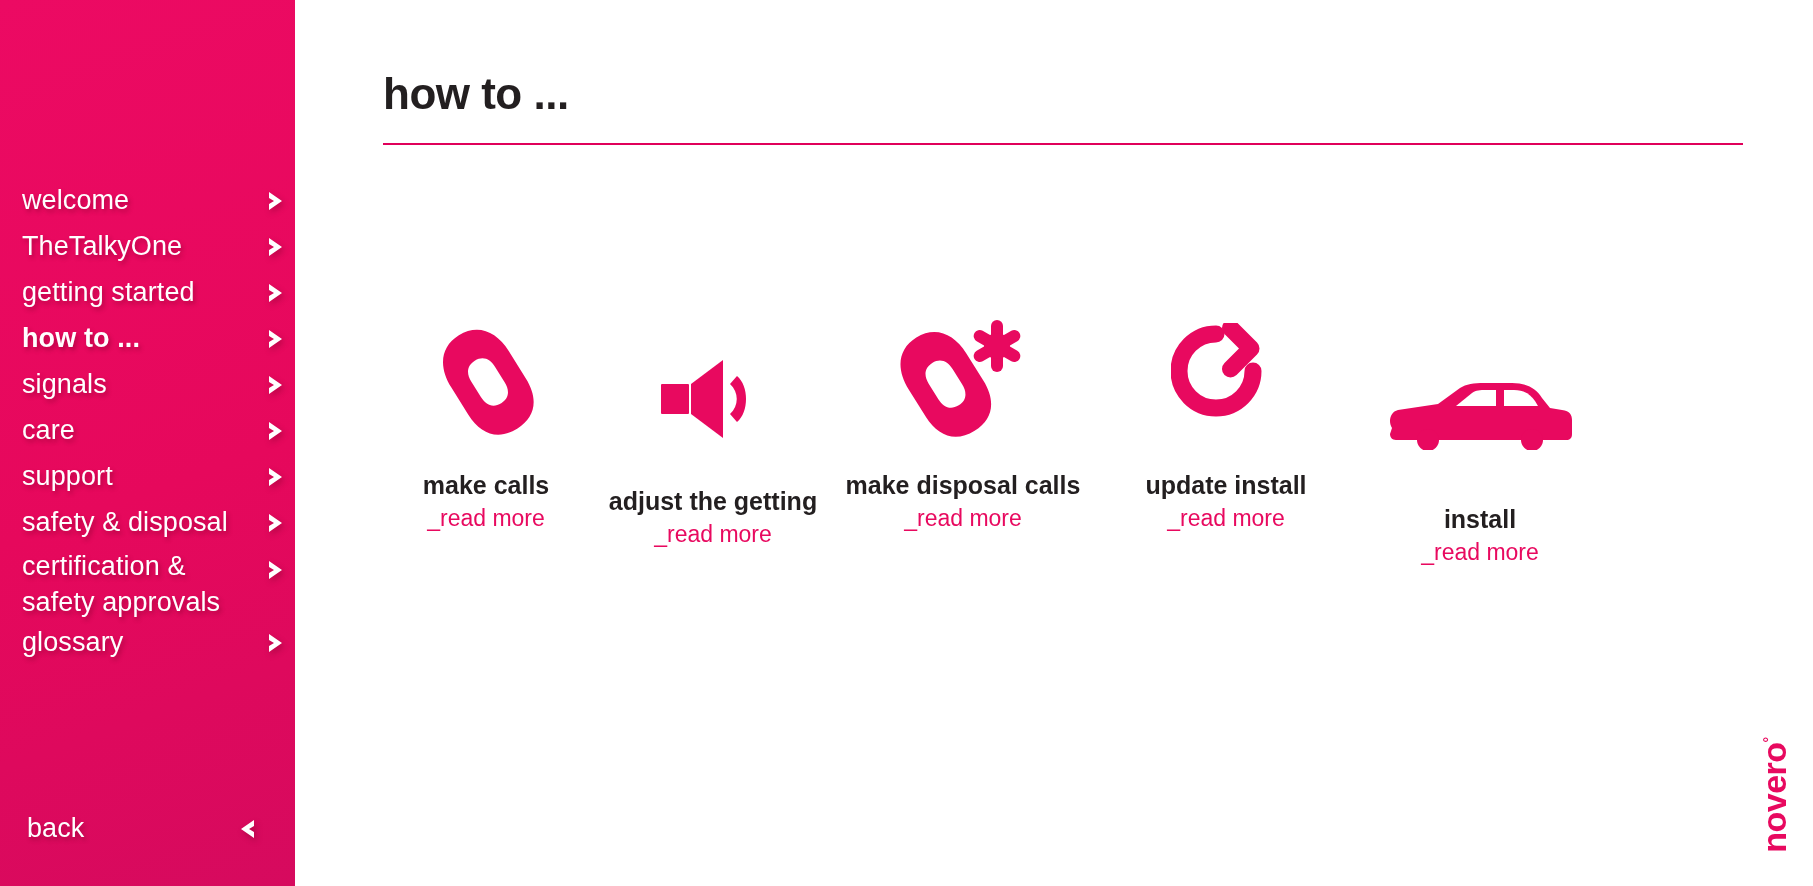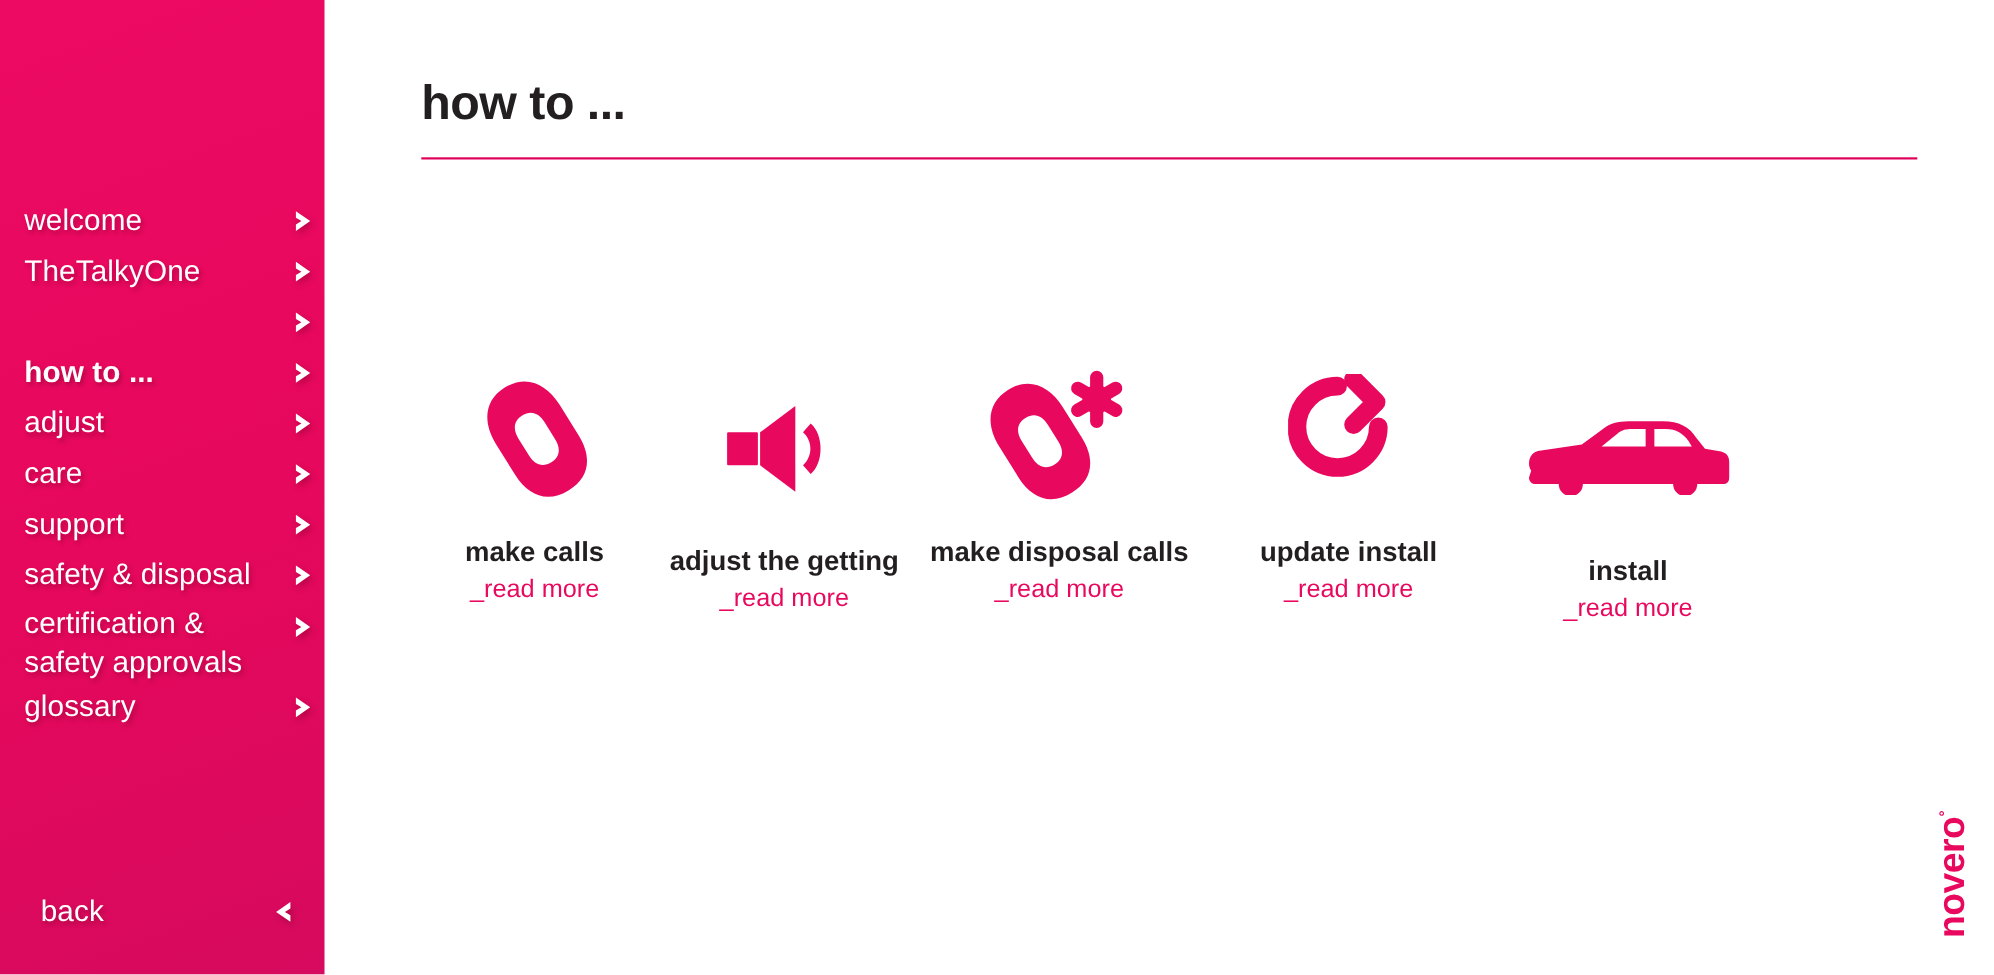--- a/index.html
+++ b/index.html
@@ -66,21 +66,21 @@
     top: 11px;
     width: 24px;
     height: 24px;
     filter: drop-shadow(2px 3px 3px rgba(120, 0, 40, 0.45));
   }
   .nav-item.tall .chev { top: 12px; }
 
   
   #back-item {
     position: absolute;
-    left: 15px;
+    left: 5px;
     bottom: 34px;
     width: 295px;
     height: 46px;
     padding-left: 22px;
     box-sizing: border-box;
     cursor: pointer;
   }
   #back-item .nav-label { font-size: 27px; line-height: 44px; }
   #back-item .chev { right: 42px; top: 11px; }
 
@@ -111,21 +111,21 @@
     background: #e0005a;
   }
 
   
   #tiles {
     position: absolute;
     left: 80px;
     top: 316px;
     width: 1400px;
     display: flex;
-    align-items: center;
+    align-items: flex-start;
   }
   .tile {
     position: relative;
     text-align: center;
     cursor: pointer;
   }
   .tile-icon {
     height: 132px;
     display: flex;
     align-items: center;
@@ -207,38 +207,39 @@
     <div class="nav-item">
       <span class="nav-label">TheTalkyOne</span>
       <span class="chev">
         <svg viewBox="0 0 24 24" width="24" height="24" aria-hidden="true">
           <path d="M4 3 L17 12 L4 21 L4 15 L9 12 L4 9 Z" fill="#ffffff"></path>
         </svg>
       </span>
     </div>
 
     <div class="nav-item">
+      <span class="nav-label">getting started</span>
       <span class="chev">
         <svg viewBox="0 0 24 24" width="24" height="24" aria-hidden="true">
           <path d="M4 3 L17 12 L4 21 L4 15 L9 12 L4 9 Z" fill="#ffffff"></path>
         </svg>
       </span>
     </div>
 
     <div class="nav-item active">
       <span class="nav-label">how to ...</span>
       <span class="chev">
         <svg viewBox="0 0 24 24" width="24" height="24" aria-hidden="true">
           <path d="M4 3 L17 12 L4 21 L4 15 L9 12 L4 9 Z" fill="#ffffff"></path>
         </svg>
       </span>
     </div>
 
     <div class="nav-item">
-      <span class="nav-label">adjust</span>
+      <span class="nav-label">signals</span>
       <span class="chev">
         <svg viewBox="0 0 24 24" width="24" height="24" aria-hidden="true">
           <path d="M4 3 L17 12 L4 21 L4 15 L9 12 L4 9 Z" fill="#ffffff"></path>
         </svg>
       </span>
     </div>
 
     <div class="nav-item">
       <span class="nav-label">care</span>
       <span class="chev">

